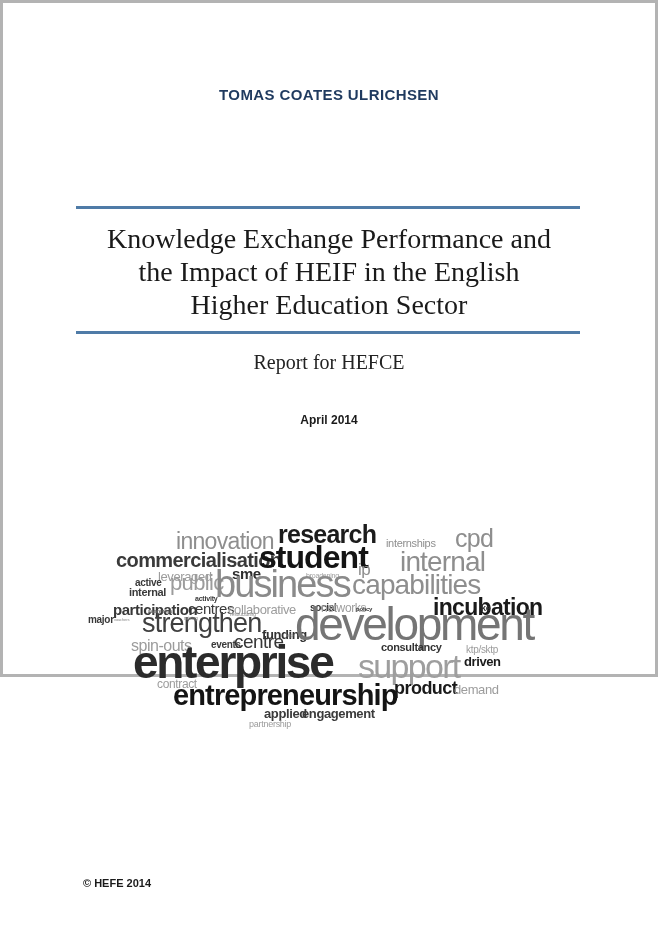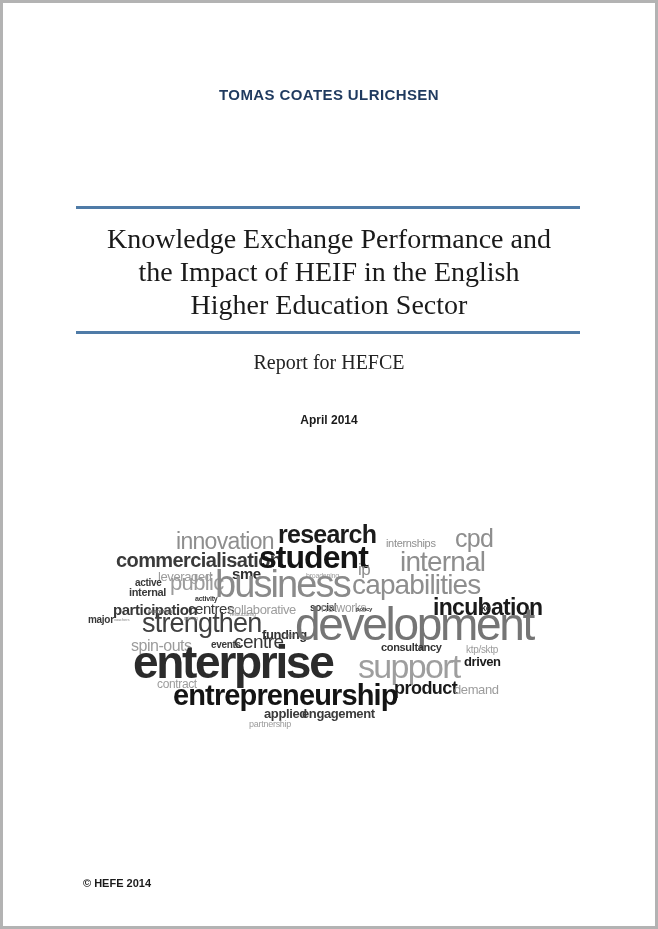--- a/index.html
+++ b/index.html
@@ -5,21 +5,21 @@
   * { margin: 0; padding: 0; box-sizing: border-box; }
   html, body { background: #ffffff; }
   body {
     width: 658px; height: 929px;
     font-family: "Liberation Sans", sans-serif;
     position: relative;
     overflow: hidden;
   }
   .page {
     position: absolute; left: 0; top: 0;
-    width: 658px; height: 929px;
+    width: 658px; height: 677px;
     background: #ffffff;
     border: 3px solid #b3b3b3;
   }
   .author {
     position: absolute; left: 0; top: 83px; width: 100%;
     text-align: center;
     font-size: 15px; font-weight: bold;
     letter-spacing: 0.4px;
     color: #1f3a5f;
   }

